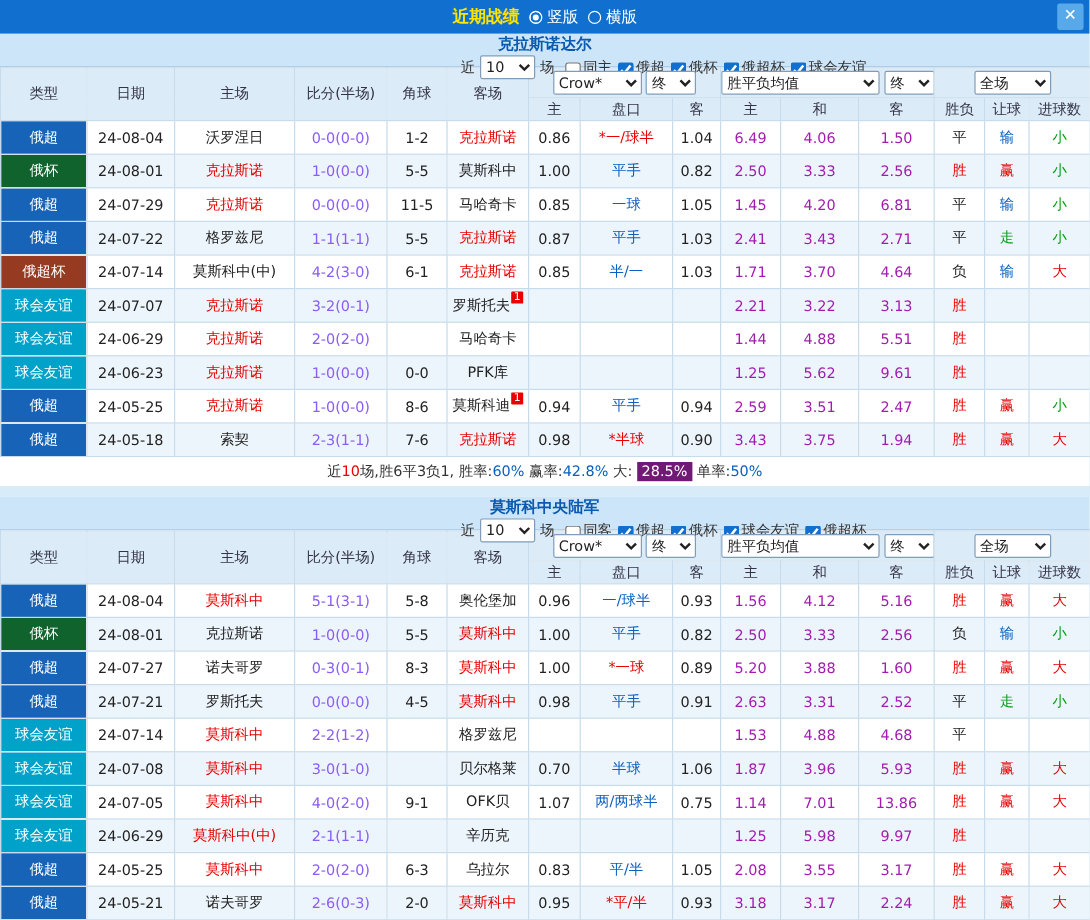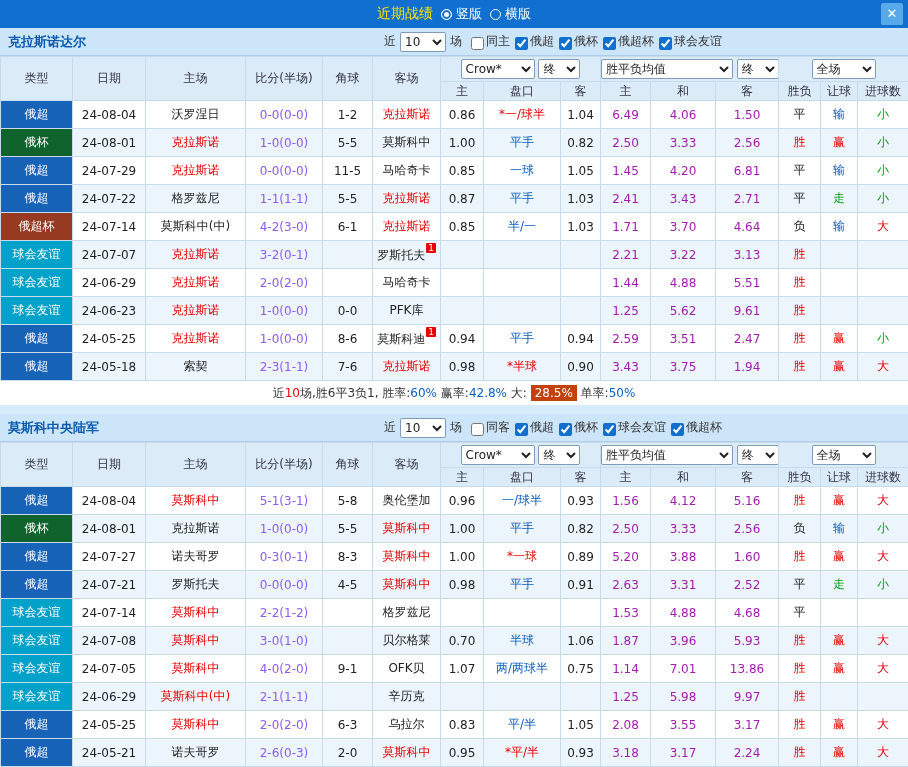--- a/index.html
+++ b/index.html
@@ -7,35 +7,35 @@
   body {
     font-family: "DejaVu Sans", "Liberation Sans", sans-serif;
     font-size: 12px; color: #222; background: #d7ebf9;
   }
   
   .topbar {
     position: relative; height: 28px; background: #1170cf;
     display: flex; align-items: center; justify-content: center;
   }
   .tb-center { display: flex; align-items: center; gap: 8px; }
-  .tb-title { color: #ffe400; font-weight: normal; font-size: 14px; }
+  .tb-title { color: #ffe400; font-weight: bold; font-size: 14px; }
   .radio-opt { display: inline-flex; align-items: center; gap: 4px; color: #fff; font-size: 13px; cursor: pointer; }
   .radio { width: 11px; height: 11px; border: 1px solid #fff; border-radius: 50%; display: inline-block; }
   .radio.checked { background: #fff; box-shadow: inset 0 0 0 2px #1170cf; }
   .close {
     position: absolute; right: 5px; top: 3px; width: 22px; height: 22px;
     background: #57a9ea; color: #fff; font-weight: bold; font-size: 13px;
     text-align: center; line-height: 22px; border-radius: 2px; cursor: pointer;
   }
   
   .block { background: #fff; }
   .block + .block { margin-top: 9px; }
   .sec-title {
     height: 28px; background: #cde5f8; display: flex; align-items: center;
-    padding: 0 8px; border-bottom: 1px solid #aecde8;
+    padding: 0 8px; border-bottom: 1px solid #aecde8; flex-direction: column;
   }
   .team { color: #0b5ab0; font-weight: bold; font-size: 13px; }
   .filters { display: flex; align-items: center; gap: 4px; margin-left: auto; margin-right: 178px; color: #333; }
   .cbs { display: inline-flex; align-items: center; }
   .cb { display: inline-flex; align-items: flex-end; margin-left: 5px; cursor: pointer; }
   .cb input { width: 13px; height: 13px; margin: 0 2px 0 0; accent-color: #1170cf; }
   select {
     font-family: "DejaVu Sans", sans-serif; font-size: 12px; height: 20px;
     border: 1px solid #7f9db9; background: #fff; border-radius: 2px; color: #222;
   }
@@ -66,21 +66,21 @@
   .eu { color: #a21caf; }
   .score { color: #8b5cf6; }
   .badge {
     background: #e80000; color: #fff; font-size: 9px; padding: 0 2px;
     margin-left: 1px; border-radius: 1px; position: relative; top: -3px;
   }
   
   .summary { height: 24px; line-height: 24px; text-align: center; color: #333; background: #fff; }
   .seg-r { color: #e80000; }
   .seg-b { color: #0a5fc2; }
-  .seg-gbg { background: #c2410c; color: #fff; padding: 1px 4px; }
+  .seg-gbg { background: #701a75; color: #fff; padding: 1px 4px; }
 </style>
 </head>
 <body>
 
 <div class="topbar">
   <div class="tb-center">
     <span class="tb-title">近期战绩</span>
     <label class="radio-opt">
       <span class="radio checked"></span>
       <span>竖版</span>

